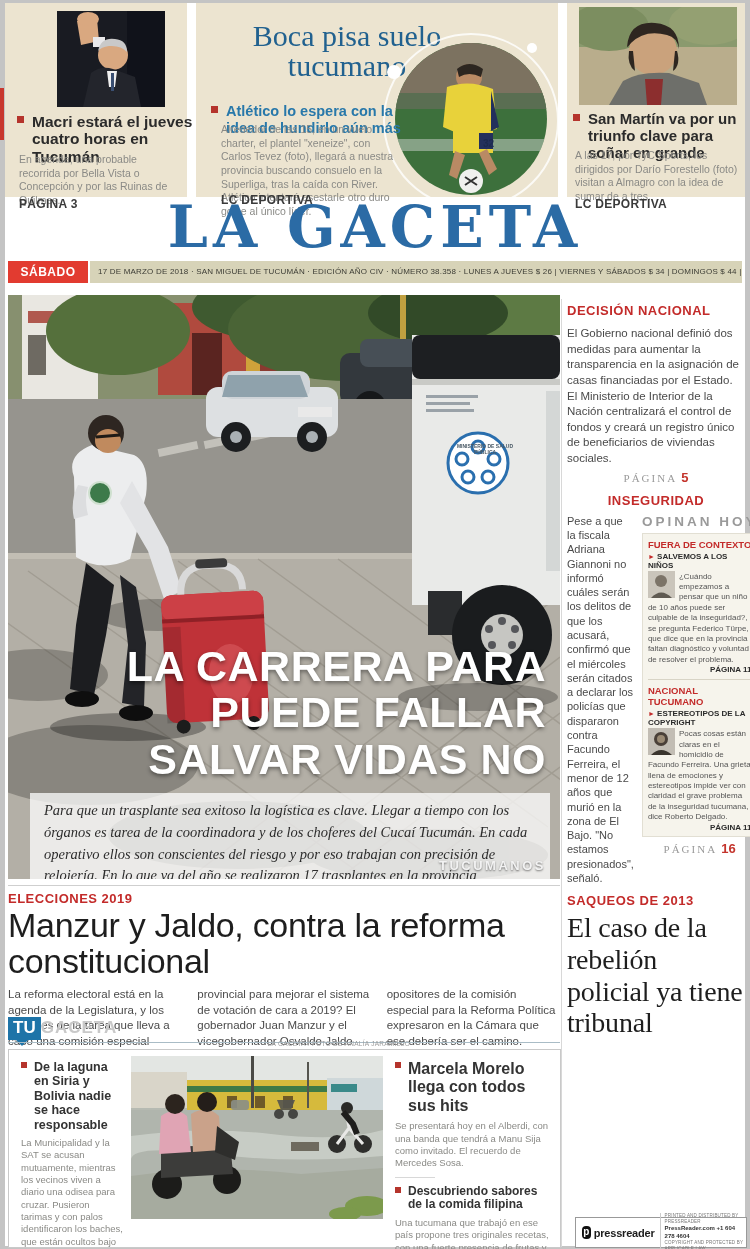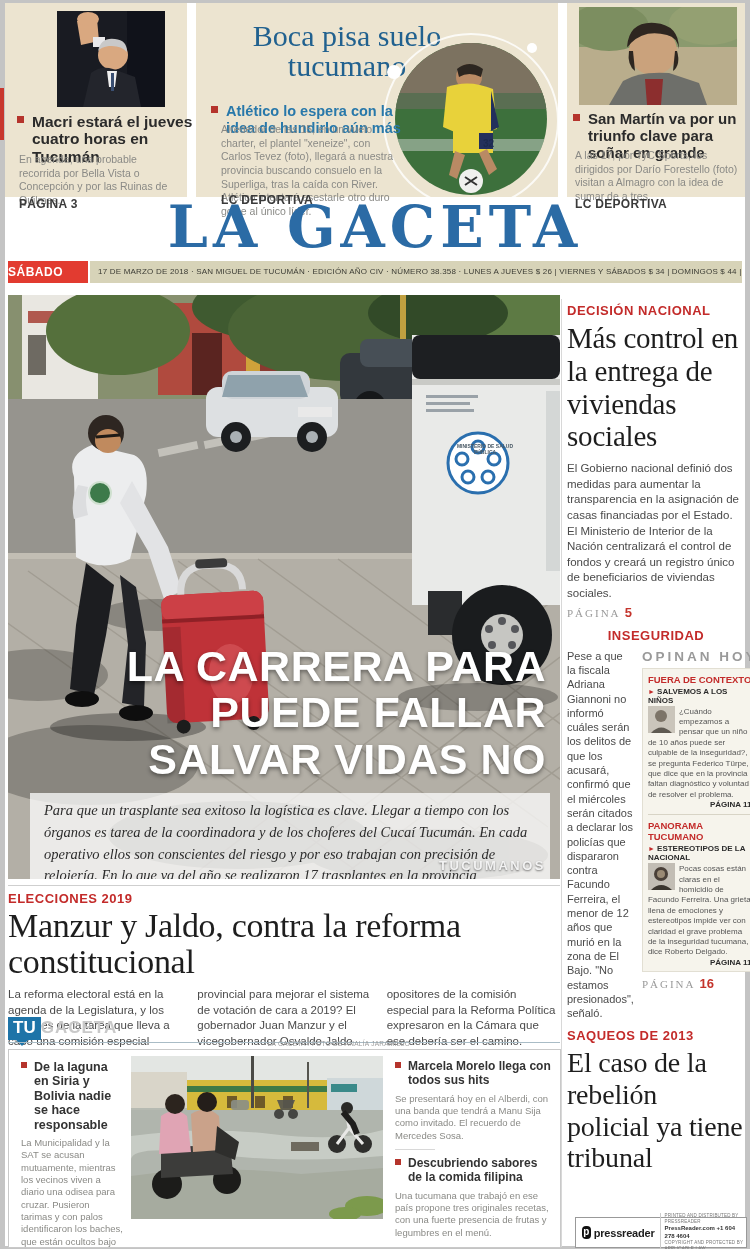--- a/index.html
+++ b/index.html
@@ -21,55 +21,55 @@
   .boca-sub{color:#2878aa;font-weight:bold;font-size:14.5px;line-height:1.15;position:relative;padding-left:15px;margin-top:18px;}
   .boca-sub .bullet{position:absolute;left:0;top:3px;}
   .circle-photo{border-radius:50%;overflow:hidden;}
   .deco-ring{position:absolute;border:2px solid rgba(255,255,255,.8);border-radius:50%;}
   .deco-dot{position:absolute;background:#fff;border-radius:50%;}
 
   
   .masthead{position:absolute;left:0;top:194px;width:740px;height:64px;text-align:center;}
   .masthead span{font-family:"DejaVu Serif",serif;font-weight:bold;color:#2b6ba5;font-size:57px;letter-spacing:5px;line-height:60px;}
   .edbar{position:absolute;left:3px;top:258px;width:734px;height:24px;}
-  .edday{position:absolute;left:0;top:0;width:80px;height:22px;background:#e23b30;color:#fff;font-weight:bold;font-size:12px;text-align:left;line-height:22px;letter-spacing:.5px;}
+  .edday{position:absolute;left:0;top:0;width:80px;height:22px;background:#e23b30;color:#fff;font-weight:bold;font-size:12px;text-align:center;line-height:22px;letter-spacing:.5px;}
   .edinfo{position:absolute;left:82px;top:0;right:0;height:22px;background:#d7d3b8;color:#3c3c34;font-size:8px;line-height:22px;padding-left:8px;letter-spacing:.2px;white-space:nowrap;overflow:hidden;}
 
   
   .mainphoto{position:absolute;left:3px;top:292px;width:552px;height:584px;overflow:hidden;background:#9a9892;}
   .mp-head{position:absolute;right:14px;top:348px;width:520px;text-align:right;color:#fff;font-weight:800;font-size:43px;line-height:1.08;letter-spacing:.5px;text-shadow:0 2px 4px rgba(0,0,0,.45);}
   .mp-deck{position:absolute;left:22px;right:10px;top:498px;background:rgba(255,255,255,.74);color:#2c2c2c;font-family:"Liberation Serif",serif;font-style:italic;font-size:14.5px;line-height:1.5;text-align:left;padding:7px 14px;}
   .mp-brand{position:absolute;right:14px;bottom:6px;color:#f2f2f2;font-weight:bold;font-size:13px;letter-spacing:2.5px;text-shadow:0 1px 2px rgba(0,0,0,.5);}
   .truck-label{position:absolute;left:438px;top:148px;width:78px;text-align:center;color:#4a5a66;font-size:5px;font-weight:bold;line-height:1.2;}
 
   
   .rcol{position:absolute;left:562px;top:300px;width:178px;}
   .vrule{position:absolute;left:556px;top:296px;width:1px;height:948px;background:#d8d8d8;}
   .kicker{color:#c32b2a;font-weight:bold;font-size:13px;letter-spacing:.5px;}
   .serifhead{font-family:"Liberation Serif",serif;color:#1e1e1e;font-size:29px;line-height:1.13;letter-spacing:-.2px;font-weight:500;}
   .rbody{color:#4a4a4a;font-size:11.5px;line-height:1.36;}
-  .pagelabel{display:block;text-align:left;font-family:"Liberation Serif",serif;color:#9a9a9a;font-size:11px;letter-spacing:2px;}
+  .pagelabel{display:block;text-align:center;font-family:"Liberation Serif",serif;color:#9a9a9a;font-size:11px;letter-spacing:2px;}
   .pagelabel b{font-family:"Liberation Sans",sans-serif;color:#c4342c;font-size:13px;letter-spacing:0;}
   .r-row{display:flex;gap:8px;margin-top:6px;}
   .r-row .mini{width:74px;color:#4a4a4a;font-size:11px;line-height:1.3;}
   .op-wrap{flex:1;}
   .op-title{color:#9a9a9a;font-weight:bold;font-size:13.5px;letter-spacing:3px;white-space:nowrap;}
   .opbox{background:#f6f4ec;border:1px solid #e2dfd3;margin-top:4px;padding:5px 5px 4px;}
   .op-sec{color:#c32b2a;font-weight:bold;font-size:9.5px;}
   .op-item-title{color:#2b2b2b;font-weight:bold;font-size:8px;margin-top:2px;}
   .op-arrow{color:#c32b2a;font-size:7px;}
   .op-body{color:#555;font-size:8px;line-height:1.3;margin-top:2px;}
   .op-thumb{float:left;width:27px;height:27px;margin:1px 4px 1px 0;background:#c9c4ba;position:relative;overflow:hidden;}
   .op-page{display:block;text-align:right;color:#2b2b2b;font-weight:bold;font-size:8px;}
   .op-div{height:1px;background:#d8d4c6;margin:5px 0;}
 
   
   .elex{position:absolute;left:3px;top:882px;width:552px;}
   .elex .hr{height:1px;background:#cfcfcf;margin-bottom:5px;}
-  .elex-head{font-family:Liberation Serif, serif;color:#1e1e1e;font-size:34px;line-height:1.05;letter-spacing:-.3px;margin-top:2px;}
+  .elex-head{font-family:Liberation Sans, sans-serif;color:#1e1e1e;font-size:34px;line-height:1.05;letter-spacing:-.3px;margin-top:2px;}
   .elex-cols{display:flex;gap:16px;margin-top:8px;}
   .elex-col{flex:1;color:#4a4a4a;font-size:11.5px;line-height:1.35;}
 
   
   .tuc-logo{position:absolute;left:3px;top:1014px;height:26px;}
   .tuc-tu{display:inline-block;background:#1e74a8;color:#fff;font-weight:bold;font-size:17px;padding:1px 5px 2px;position:relative;}
   .tuc-tu:after{content:"";position:absolute;left:8px;bottom:-6px;border:6px solid transparent;border-top-color:#1e74a8;border-bottom:0;}
   .tuc-rest{color:#c9c9c9;font-weight:bold;font-size:17px;letter-spacing:1px;}
   .tuc-line{position:absolute;left:3px;top:1039px;width:552px;height:1px;background:#a9bcc6;}
   .tucbox{position:absolute;left:3px;top:1046px;width:551px;height:197px;border:1px solid #c9c9c9;background:#fff;}
@@ -300,21 +300,20 @@
       <div>SALVAR VIDAS NO</div>
     </div>
     <div class="mp-deck">Para que un trasplante sea exitoso la logística es clave. Llegar a tiempo con los órganos es tarea de la coordinadora y de los choferes del Cucaí Tucumán. En cada operativo ellos son conscientes del riesgo y por eso trabajan con precisión de relojería. En lo que va del año se realizaron 17 trasplantes en la provincia</div>
     <div class="mp-brand">TUCUMANOS</div>
   </div>
 
   <div class="vrule"></div>
 
   <div class="rcol">
     <div class="kicker">DECISIÓN NACIONAL</div>
-    <div class="serifhead" style="margin-top:4px;">Más control en la entrega de viviendas sociales</div>
     <div class="rbody" style="margin-top:8px;">El Gobierno nacional definió dos medidas para aumentar la transparencia en la asignación de casas financiadas por el Estado. El Ministerio de Interior de la Nación centralizará el control de fondos y creará un registro único de beneficiarios de viviendas sociales.</div>
     <span class="pagelabel" style="margin-top:3px;"><span>PÁGINA</span> <b>5</b></span>
 
     <div class="kicker" style="margin-top:8px;text-align:center;">INSEGURIDAD</div>
 
     <div class="r-row">
       <div class="mini">Pese a que la fiscala Adriana Giannoni no informó cuáles serán los delitos de que los acusará, confirmó que el miércoles serán citados a declarar los policías que dispararon contra Facundo Ferreira, el menor de 12 años que murió en la zona de El Bajo. "No estamos presionados", señaló.</div>
       <div class="op-wrap">
         <div class="op-title">OPINAN HOY</div>
         <div class="opbox">
@@ -328,22 +327,22 @@
                       <circle cx="13" cy="10" r="6" fill="#7c7468"></circle>
                       <path d="M3 27 Q13 16 24 27 Z" fill="#5f5a52"></path>
                     </svg>
               </div>
               <div class="op-body">¿Cuándo empezamos a pensar que un niño de 10 años puede ser culpable de la inseguridad?, se pregunta Federico Türpe, que dice que en la provincia faltan diagnóstico y voluntad de resolver el problema.</div>
             </div>
             <span class="op-page">PÁGINA 11</span>
           </div>
           <div class="op-div"></div>
           <div>
-            <div class="op-sec">PANORAMA TUCUMANO</div>
-            <div class="op-item-title"><span class="op-arrow">►</span> <span>ESTEREOTIPOS DE LA NACIONAL</span></div>
+            <div class="op-sec">NACIONAL TUCUMANO</div>
+            <div class="op-item-title"><span class="op-arrow">►</span> <span>ESTEREOTIPOS DE LA COPYRIGHT</span></div>
             <div style="overflow:hidden;">
               <div class="op-thumb">
                 <svg width="27" height="27" viewBox="0 0 27 27">
                       <rect width="27" height="27" fill="#c2bdb4"></rect>
                       <circle cx="13" cy="11" r="7" fill="#4a4038"></circle>
                       <circle cx="13" cy="11" r="4" fill="#9a8a74"></circle>
                       <path d="M3 27 Q13 17 24 27 Z" fill="#3a352e"></path>
                     </svg>
               </div>
               <div class="op-body">Pocas cosas están claras en el homicidio de Facundo Ferreira. Una grieta llena de emociones y estereotipos impide ver con claridad el grave problema de la inseguridad tucumana, dice Roberto Delgado.</div>
@@ -437,21 +436,21 @@
         <g fill="#7c9a4c">
               <ellipse cx="236" cy="150" rx="22" ry="10"></ellipse>
               <ellipse cx="214" cy="158" rx="16" ry="7"></ellipse>
             </g>
         <ellipse cx="120" cy="150" rx="60" ry="8" fill="#98His" opacity="0"></ellipse>
       </svg>
     </div>
 
     <div class="tuc-briefs">
       <div>
-        <div class="tuc-h" style="font-size:12px;">
+        <div class="tuc-h" style="font-size:16px;">
           <span class="bullet"></span>
           <span>Marcela Morelo llega con todos sus hits</span>
         </div>
         <div class="tuc-b">Se presentará hoy en el Alberdi, con una banda que tendrá a Manu Sija como invitado. El recuerdo de Mercedes Sosa.</div>
       </div>
       <div class="tuc-div"></div>
       <div>
         <div class="tuc-h" style="font-size:12px;">
           <span class="bullet"></span>
           <span>Descubriendo sabores de la comida filipina</span>

